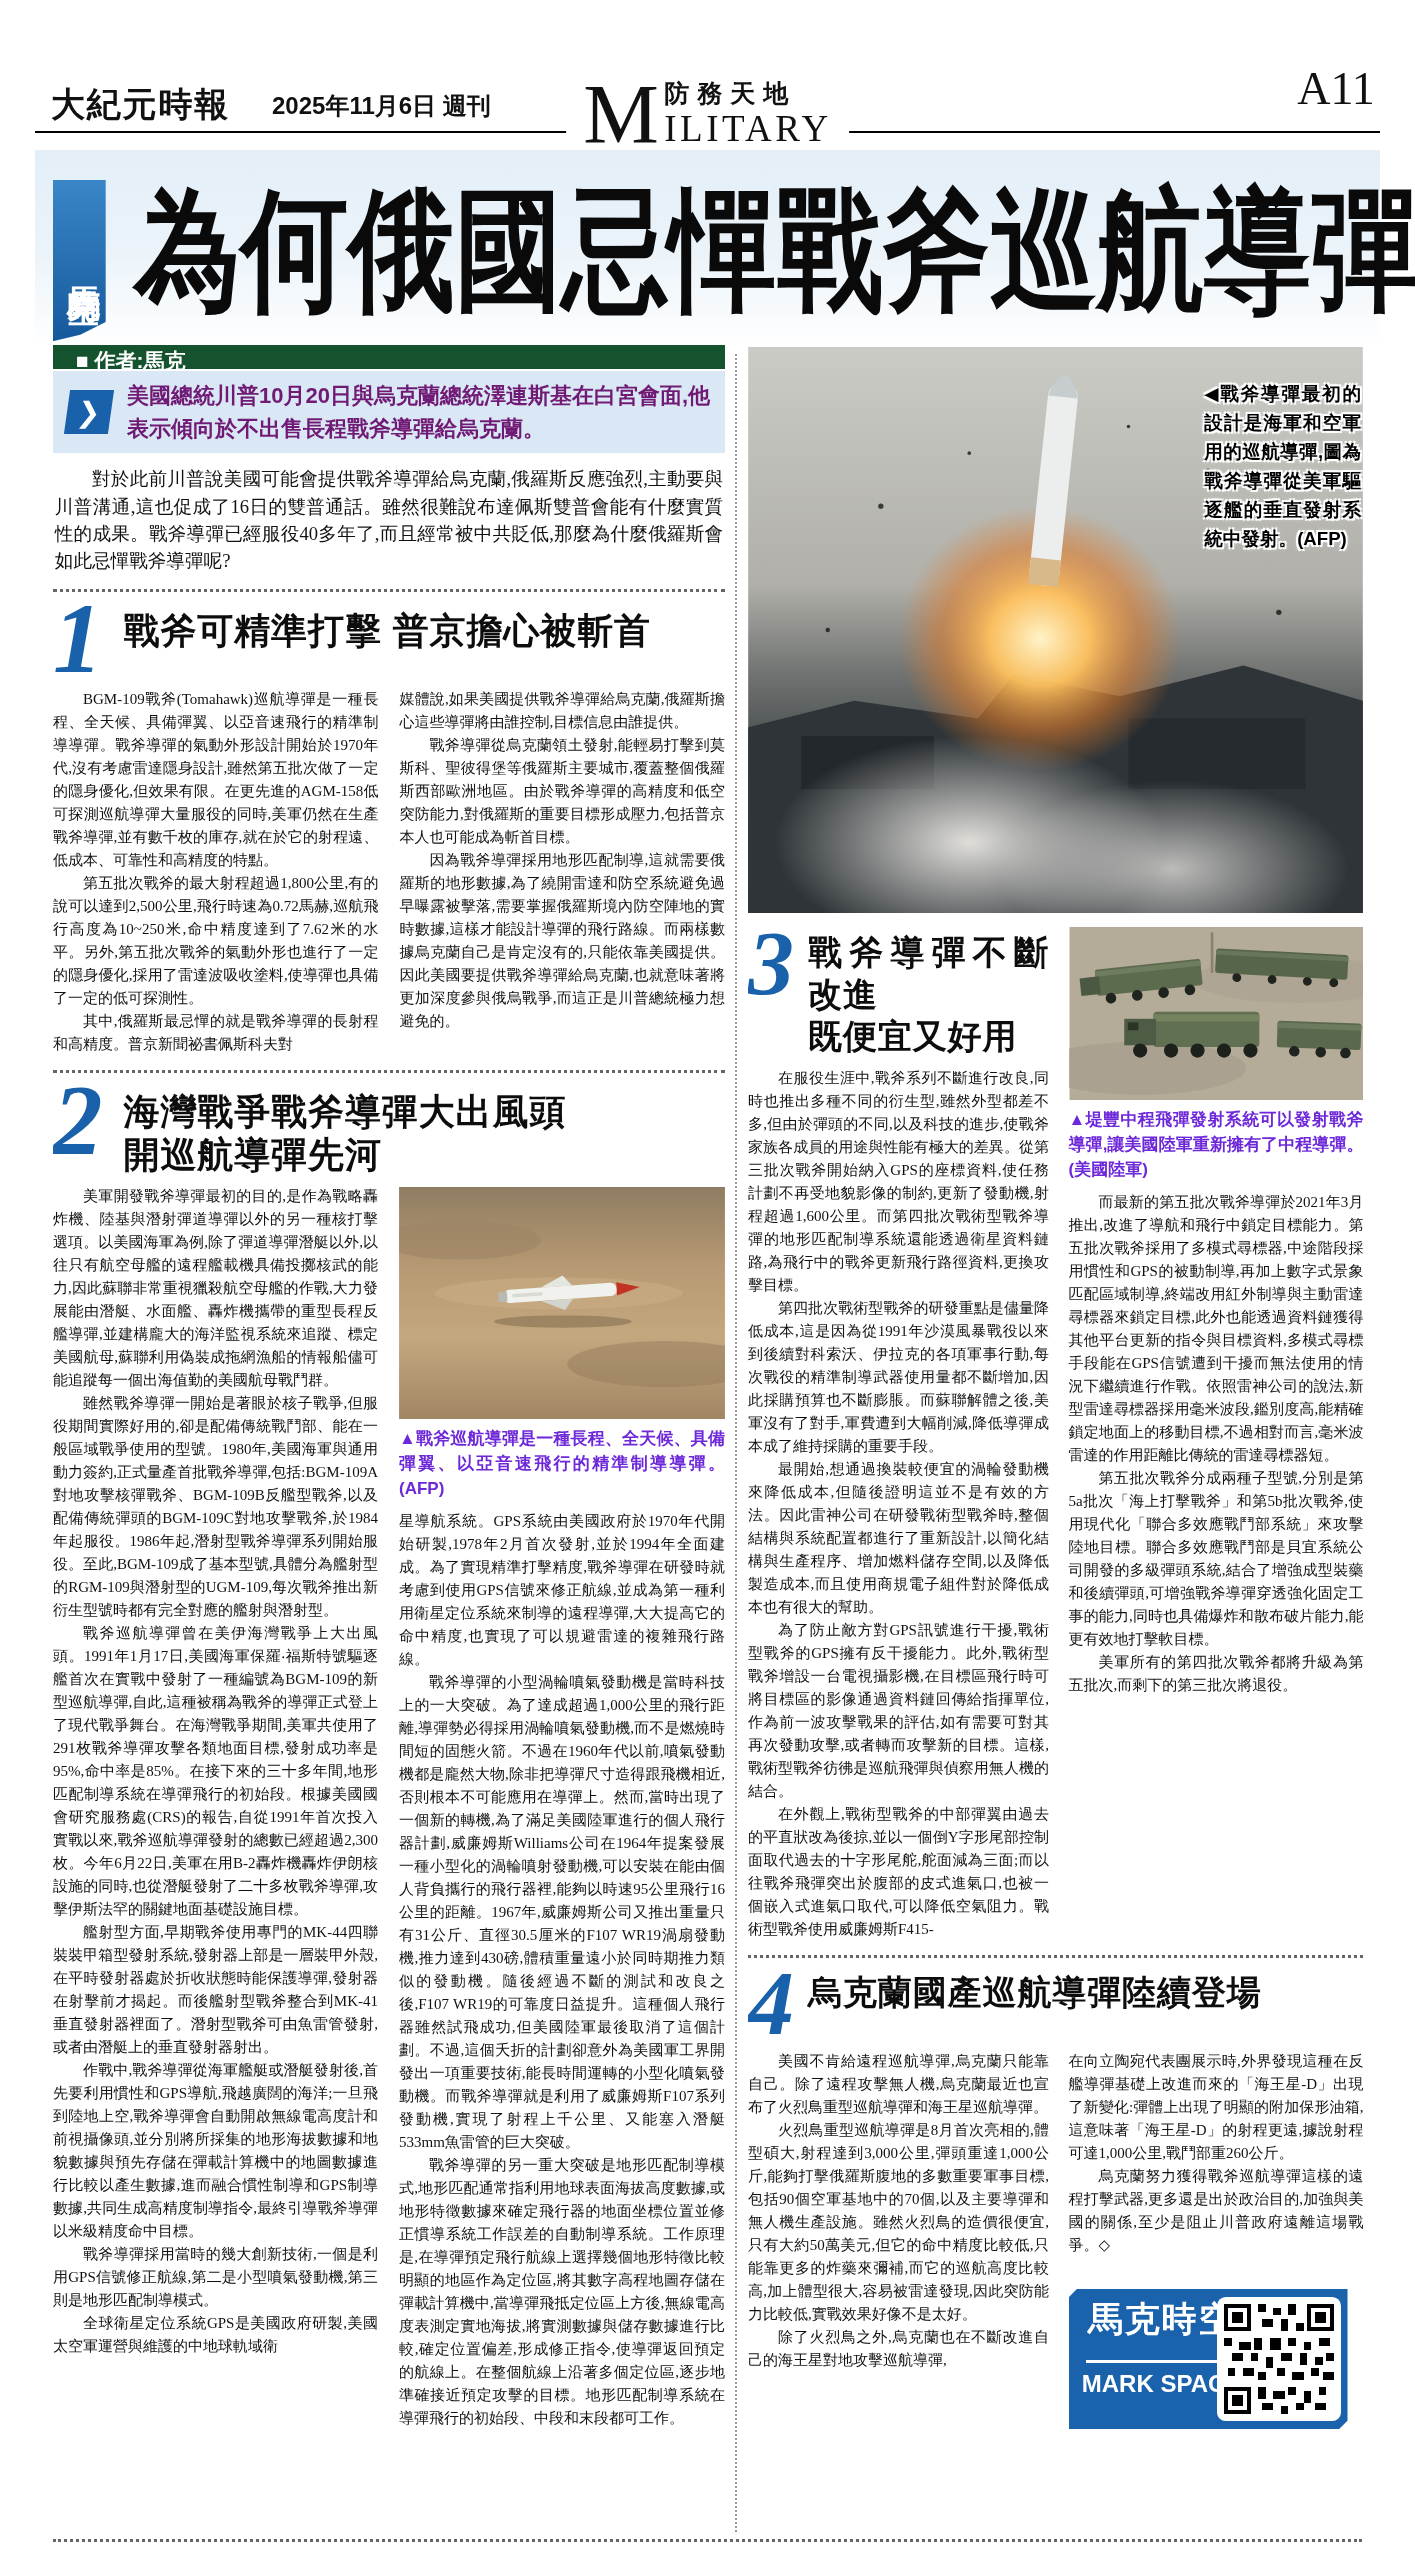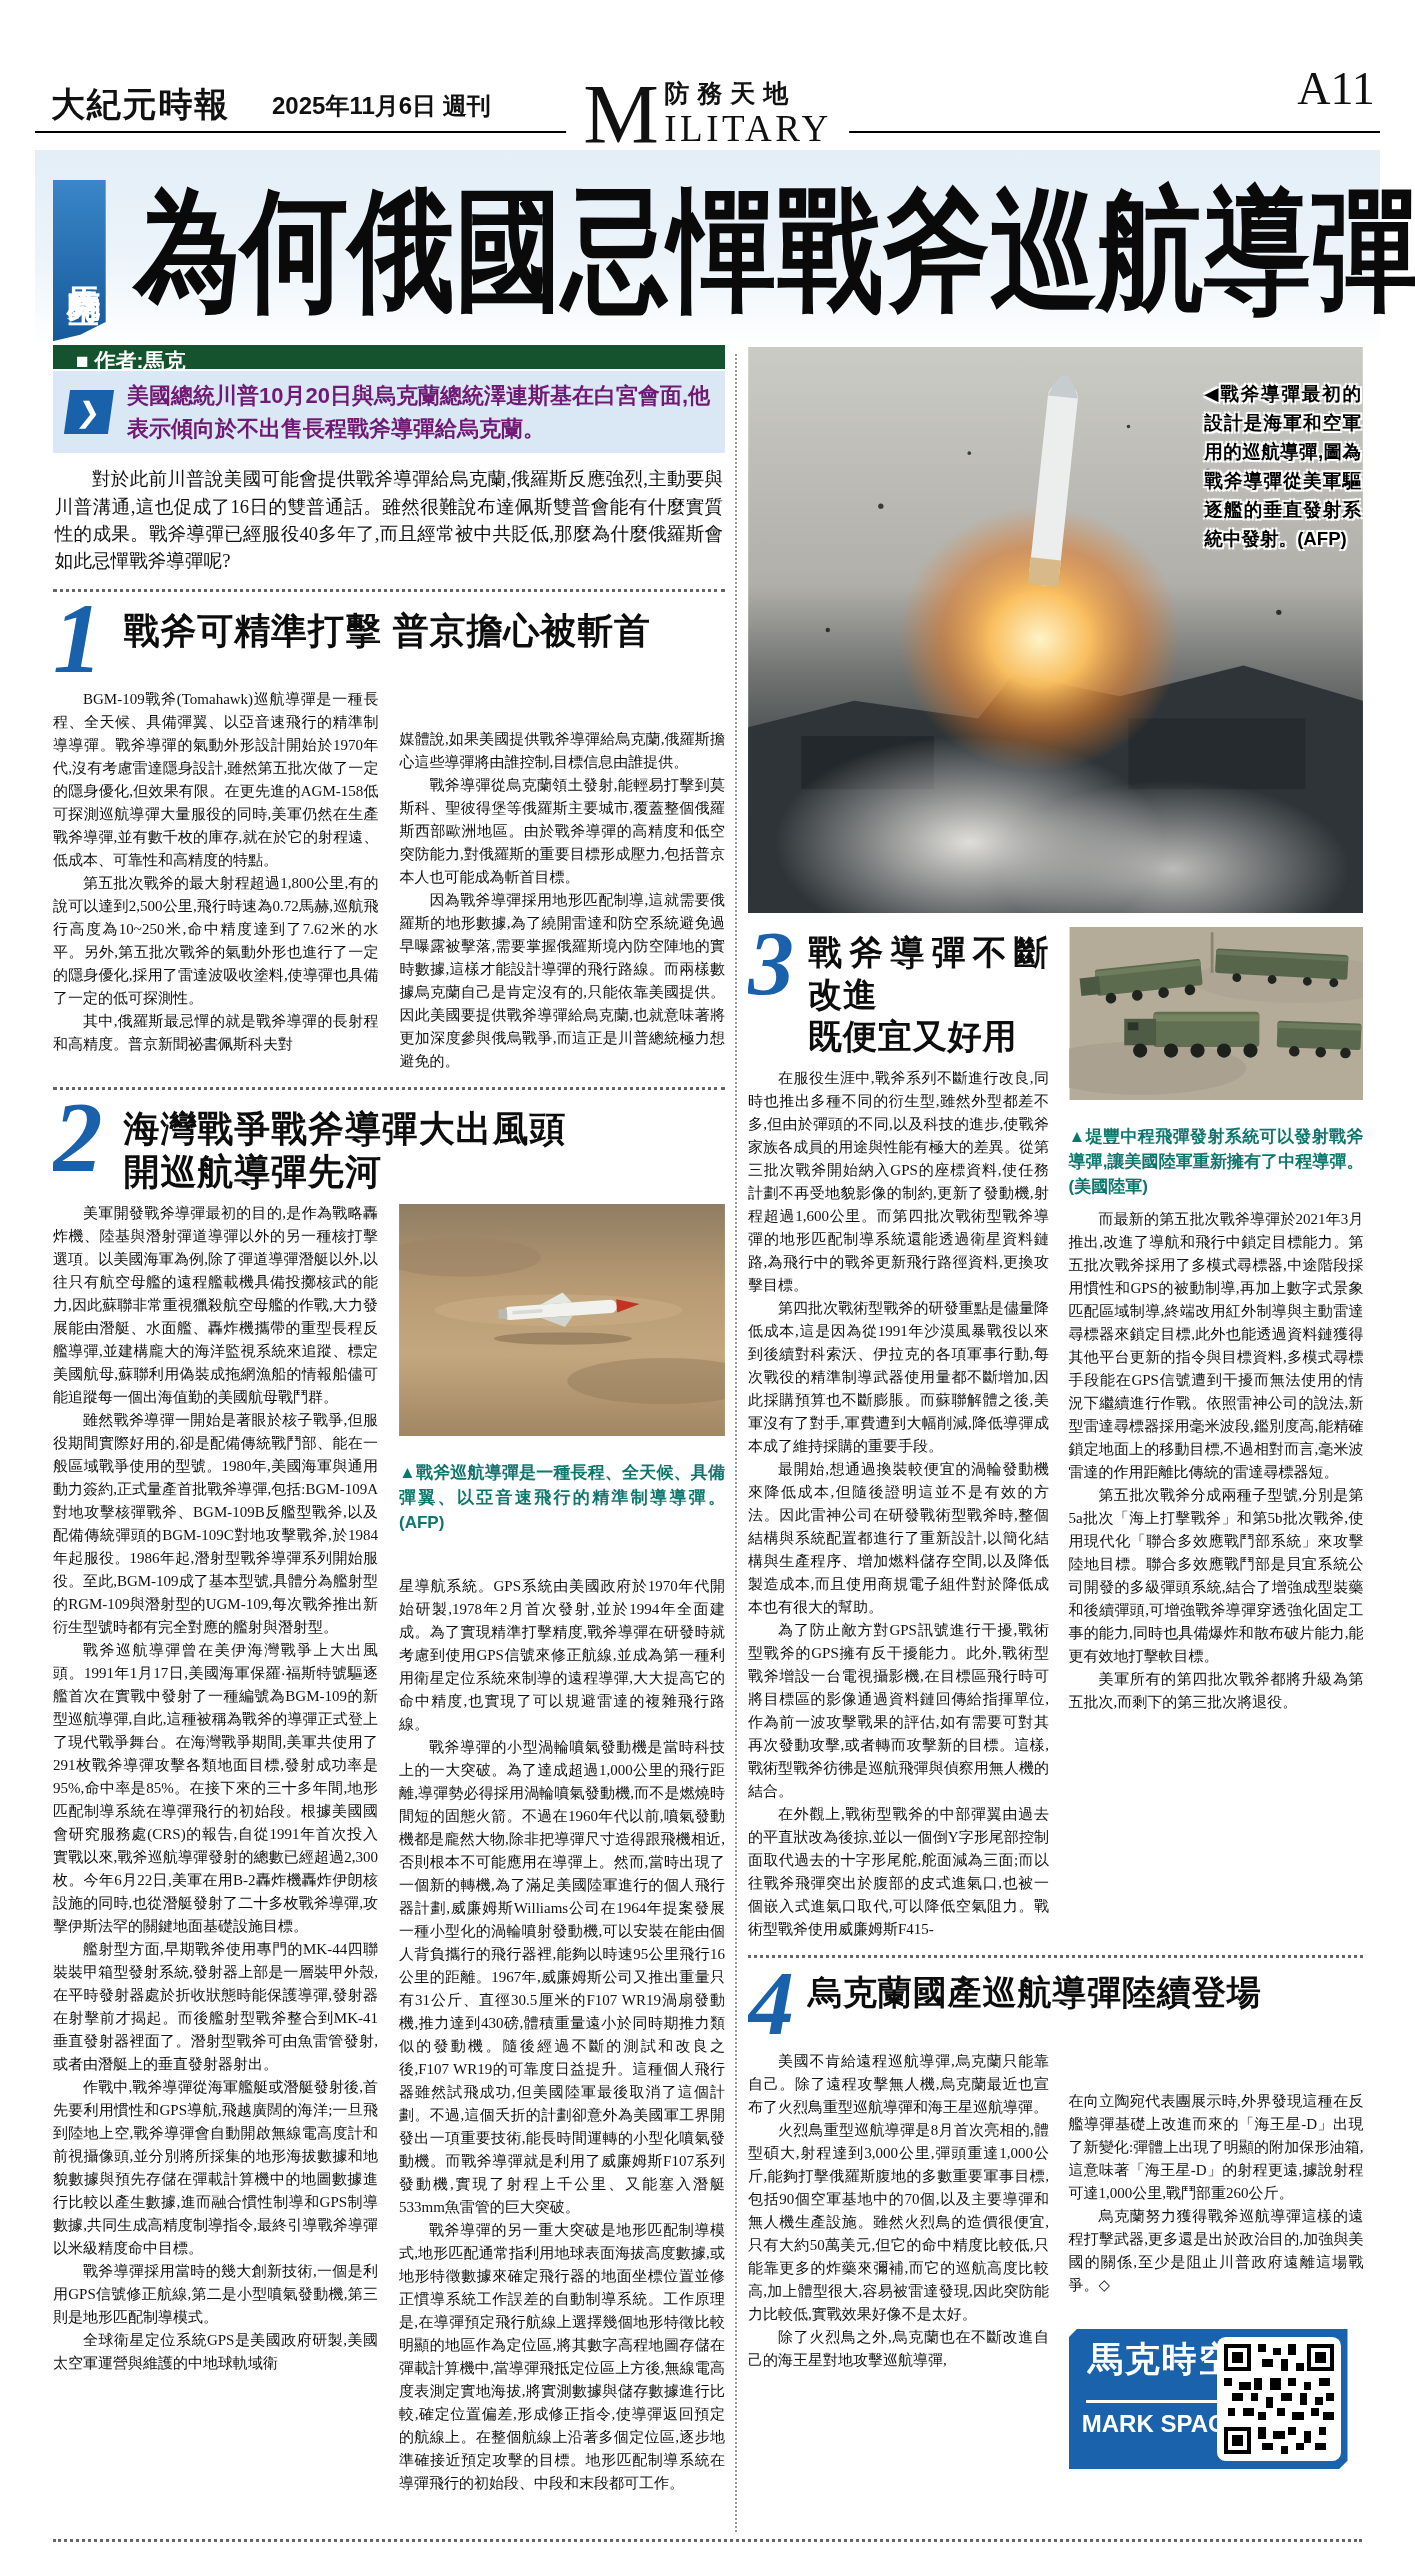--- a/index.html
+++ b/index.html
@@ -42,25 +42,25 @@
   .lead{margin:12.4px 1.8px 0;font-size:18.6px;line-height:27.4px;text-align:justify;text-indent:2em;}
   .dotted{border-top:3.5px dotted #666;margin-top:14px;}
   .shead{display:flex;align-items:flex-start;margin-top:7px;}
   .snum{font-style:italic;font-weight:bold;font-size:99px;line-height:80px;color:#1a61ac;
         margin-right:21px;flex:0 0 auto;font-family:"Liberation Serif","DejaVu Serif",serif;}
   .stitle{font-family:"Liberation Sans","DejaVu Sans",sans-serif;font-weight:900;color:#0d0d0d;
           font-size:36px;line-height:43px;padding-top:10.6px;letter-spacing:0.9px;}
   .cols{display:flex;gap:21px;margin-top:8.8px;}
   .col{flex:1;font-size:15px;line-height:23px;text-align:justify;}
   .col p{margin:0;text-indent:2em;}
-  .col p.cont{text-indent:0;margin-top:40px;}
+  .col p.cont{text-indent:0;}
   .fig{margin:1.8px 0 8.8px;}
   .figimg{position:relative;overflow:hidden;}
   .figcap{font-family:"Liberation Sans","DejaVu Sans",sans-serif;font-weight:bold;font-size:17px;
-          line-height:25px;margin-top:24px;text-align:justify;color:#0f766e;}
+          line-height:25px;margin-top:7px;text-align:justify;color:#6d28d9;}
   
   .rr{position:absolute;left:748px;top:347px;width:615px;height:2190px;overflow:hidden;}
   .mainphoto{position:relative;width:615px;height:566px;overflow:hidden;}
   .main-cap{position:absolute;top:32px;right:1.8px;width:157px;
             font-family:"Liberation Sans","DejaVu Sans",sans-serif;font-weight:bold;font-size:18.6px;
             line-height:29px;text-align:justify;color:#000;
             text-shadow:-1.8px -1.8px 0 #fff,1.8px -1.8px 0 #fff,-1.8px 1.8px 0 #fff,1.8px 1.8px 0 #fff,0 0 5.3px #fff;}
   .rr .cols{gap:19.5px;}
   .rr .colA{flex:0 0 301px;}
   .rr .colB{flex:0 0 295px;}

